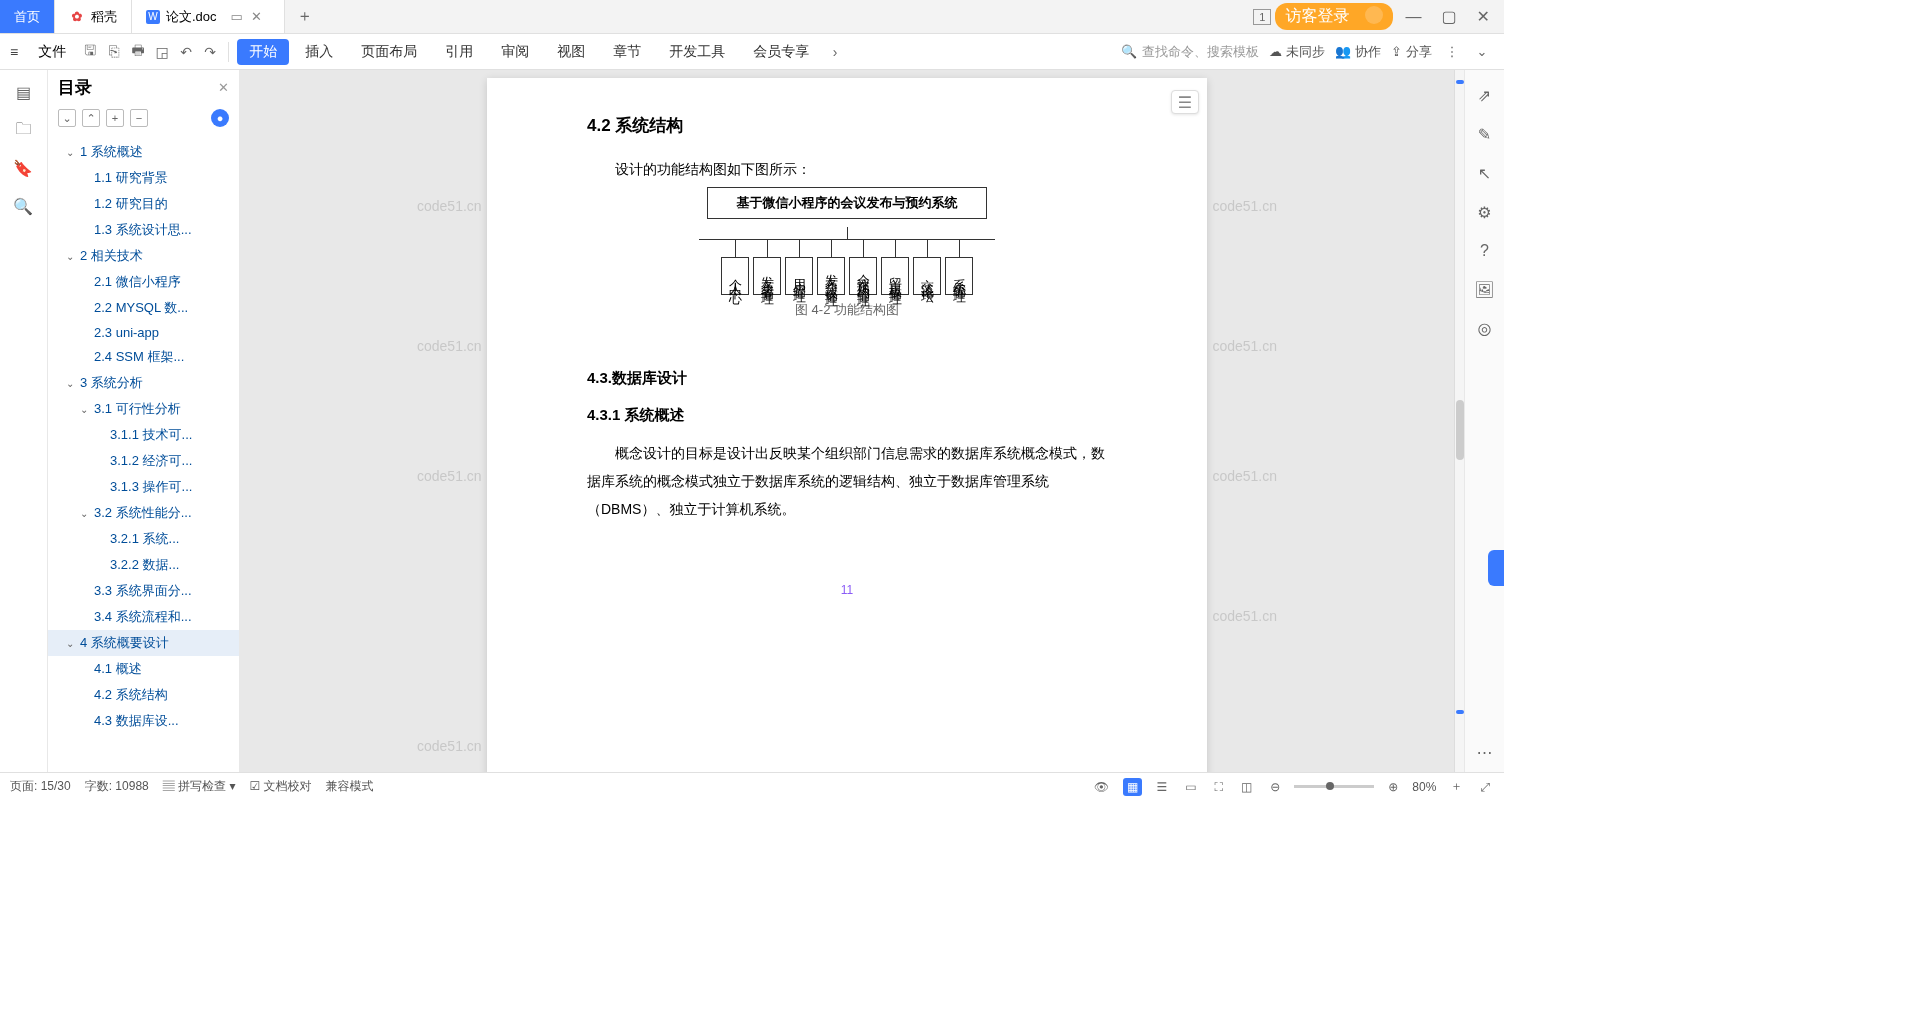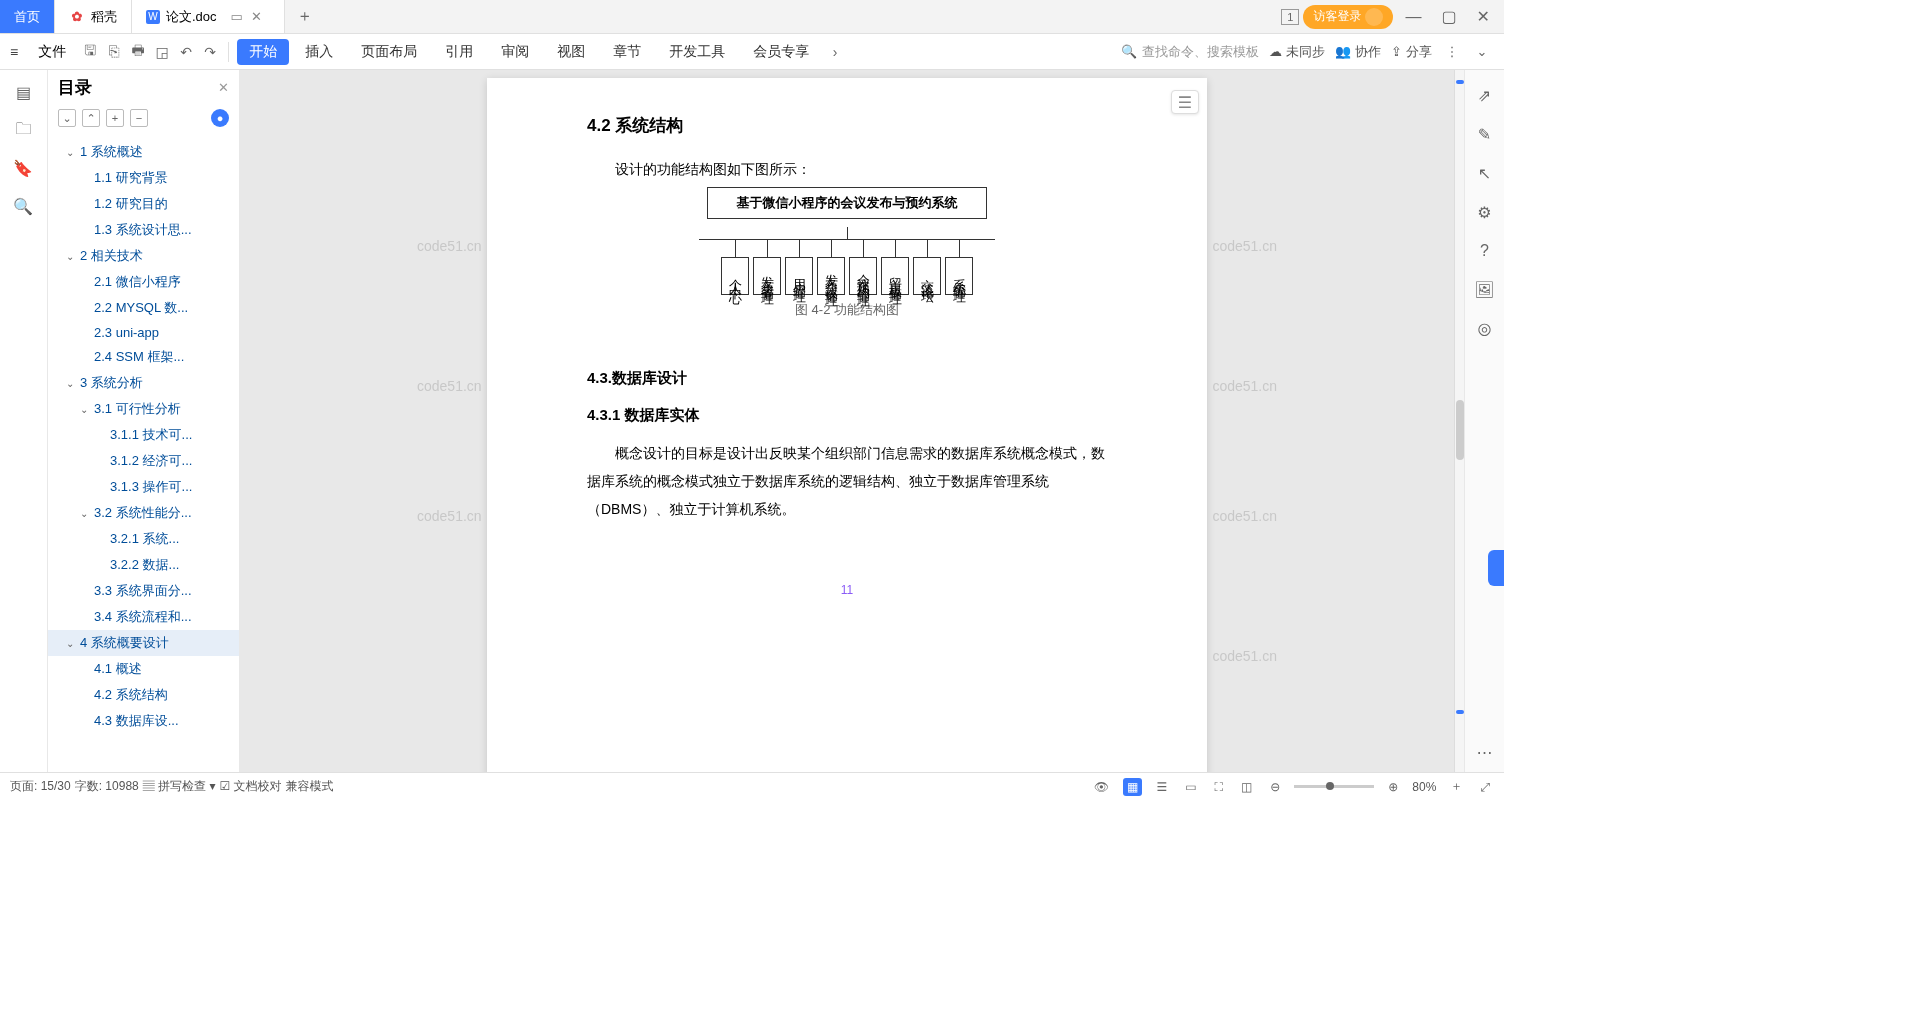--- a/index.html
+++ b/index.html
@@ -11,21 +11,21 @@
 .tab.home { background: #3a7afe; color: #fff; }
 .tab.daoke { background: #fff; }
 .tab.doc { background: #fff; }
 .tab-icon { width: 16px; height: 16px; display: inline-flex; align-items: center; justify-content: center; }
 .docell-icon { color: #e64545; font-weight: bold; }
 .w-icon { background: #3a7afe; color: #fff; font-size: 10px; border-radius: 2px; width: 14px; height: 14px; display: inline-flex; align-items: center; justify-content: center; }
 .tab-actions { display: flex; align-items: center; gap: 8px; padding: 0 8px; color: #888; }
 .add-tab { padding: 0 12px; display: flex; align-items: center; color: #666; }
 .window-controls { margin-left: auto; display: flex; align-items: center; gap: 4px; padding-right: 6px; }
 .window-controls .btn { padding: 4px 8px; color: #666; cursor: pointer; }
-.login-btn { background: #ffa726; color: #fff; padding: 3px 10px; border-radius: 12px; font-size: 12px; display: flex; align-items: center; gap: 4px; }
+.login-btn { background: #ffa726; color: #fff; padding: 3px 10px; border-radius: 12px; font-size: 16px; display: flex; align-items: flex-start; gap: 16px; }
 .avatar { width: 18px; height: 18px; border-radius: 50%; background: #fff3; }
 .box-icon { border: 1px solid #999; padding: 1px 5px; font-size: 11px; color: #666; }
 
 
 .ribbon { height: 36px; display: flex; align-items: center; background: #fff; border-bottom: 1px solid #e0e0e0; padding: 0 4px; gap: 4px; font-size: 14px; }
 .ribbon .menu-btn { padding: 4px 6px; color: #444; cursor: pointer; }
 .ribbon .file-btn { padding: 4px 10px; }
 .ribbon .ic { width: 20px; color: #666; text-align: center; cursor: pointer; }
 .ribbon .sep { width: 1px; height: 20px; background: #e0e0e0; margin: 0 4px; }
 .ribbon-tab { padding: 4px 12px; cursor: pointer; color: #333; }
@@ -55,21 +55,21 @@
 .toc-item.sel { background: #e6eef8; }
 .chev { width: 10px; color: #666; font-size: 10px; }
 
 
 .doc-area { flex: 1; background: #e8e8e8; overflow: auto; position: relative; display: flex; justify-content: center; padding: 8px 0; }
 .page { width: 720px; min-height: 900px; background: #fff; box-shadow: 0 2px 8px rgba(0,0,0,0.15); padding: 30px 100px; position: relative; }
 .h4 { font-size: 17px; font-weight: bold; margin: 6px 0 18px; }
 .h4b { font-size: 15px; font-weight: bold; margin: 50px 0 18px; }
 .h5 { font-size: 15px; font-weight: bold; margin: 18px 0 14px; }
 .ptxt { font-size: 14px; line-height: 2; text-indent: 2em; color: #000000; }
-.wm { position: absolute; color: #bbb; font-size: 14px; opacity: 0.7; pointer-events: none; margin-top: 40px; }
+.wm { position: absolute; color: #bbb; font-size: 14px; opacity: 0.7; pointer-events: none; }
 .overlay-txt { position: absolute; left: 0; right: 0; text-align: center; color: #d33; font-size: 28px; font-weight: 500; letter-spacing: 2px; top: 330px; }
 .caption { text-align: center; font-size: 13px; color: #666; margin-top: 6px; }
 
 
 .diagram { margin: 4px auto 0; width: 300px; }
 .diag-root { border: 1px solid #333; padding: 6px 12px; text-align: center; font-size: 13px; font-weight: bold; margin: 0 auto 8px; width: 280px; }
 .diag-conn { height: 30px; position: relative; }
 .diag-conn::before { content: ""; position: absolute; left: 50%; top: 0; width: 1px; height: 12px; background: #333; }
 .diag-conn::after { content: ""; position: absolute; left: 2px; right: 2px; top: 12px; height: 1px; background: #333; }
 .diag-row { display: flex; gap: 4px; justify-content: center; }
@@ -83,21 +83,21 @@
 
 .right-rail { width: 40px; background: #fafafa; border-left: 1px solid #e8e8e8; display: flex; flex-direction: column; align-items: center; gap: 20px; padding-top: 16px; position: relative; }
 .right-rail .ri { color: #666; cursor: pointer; }
 .blue-tab { background: #3a7afe; width: 16px; height: 36px; border-radius: 6px 0 0 6px; position: absolute; right: 0; top: 480px; }
 
 
 .scroll-track { width: 10px; background: #f5f5f5; border-left: 1px solid #ddd; position: relative; }
 .sthumb { position: absolute; left: 1px; width: 8px; background: #ccc; border-radius: 4px; }
 
 
-.status-bar { height: 28px; background: #fff; border-top: 1px solid #e0e0e0; display: flex; align-items: center; padding: 8px 10px; font-size: 12px; color: #555; gap: 4px; }
+.status-bar { height: 28px; background: #fff; border-top: 1px solid #e0e0e0; display: flex; align-items: center; padding: 8px 10px; font-size: 12px; color: #555; gap: 14px; }
 .status-bar .right { margin-left: auto; display: flex; align-items: center; gap: 10px; }
 .sb-ic { color: #666; cursor: pointer; padding: 2px 4px; }
 .sb-ic.active { background: #3a7afe; color: #fff; border-radius: 3px; }
 .zoom-slider { width: 80px; height: 3px; background: #ccc; position: relative; }
 .zoom-slider::after { content: ""; position: absolute; left: 40%; top: -3px; width: 8px; height: 8px; background: #666; border-radius: 50%; }
 </style>
 </head>
 <body>
 
 <div class="tab-bar">
@@ -291,21 +291,21 @@
             <div class="diag-leaf">发布会议管理</div>
             <div class="diag-leaf">会议预约管理</div>
             <div class="diag-leaf">留言板管理</div>
             <div class="diag-leaf">交流论坛</div>
             <div class="diag-leaf">系统管理</div>
           </div>
       </div>
       <div class="caption">图 4-2 功能结构图</div>
 
       <div class="h4b">4.3.数据库设计</div>
-      <div class="h5">4.3.1 数据库实体</div>
+      <div class="h5">4.3.1 系统概述</div>
       <p class="ptxt">概念设计的目标是设计出反映某个组织部门信息需求的数据库系统概念模式，数据库系统的概念模式独立于数据库系统的逻辑结构、独立于数据库管理系统（DBMS）、独立于计算机系统。</p>
       <div class="pgnum">11</div>
 
       <span class="wm" style="left:-70px;top:120px">code51.cn</span>
       <span class="wm" style="right:-70px;top:120px">code51.cn</span>
       <span class="wm" style="left:-70px;top:260px">code51.cn</span>
       <span class="wm" style="right:-70px;top:260px">code51.cn</span>
       <span class="wm" style="left:-70px;top:390px">code51.cn</span>
       <span class="wm" style="right:-70px;top:390px">code51.cn</span>
       <span class="wm" style="left:-70px;top:660px">code51.cn</span>

